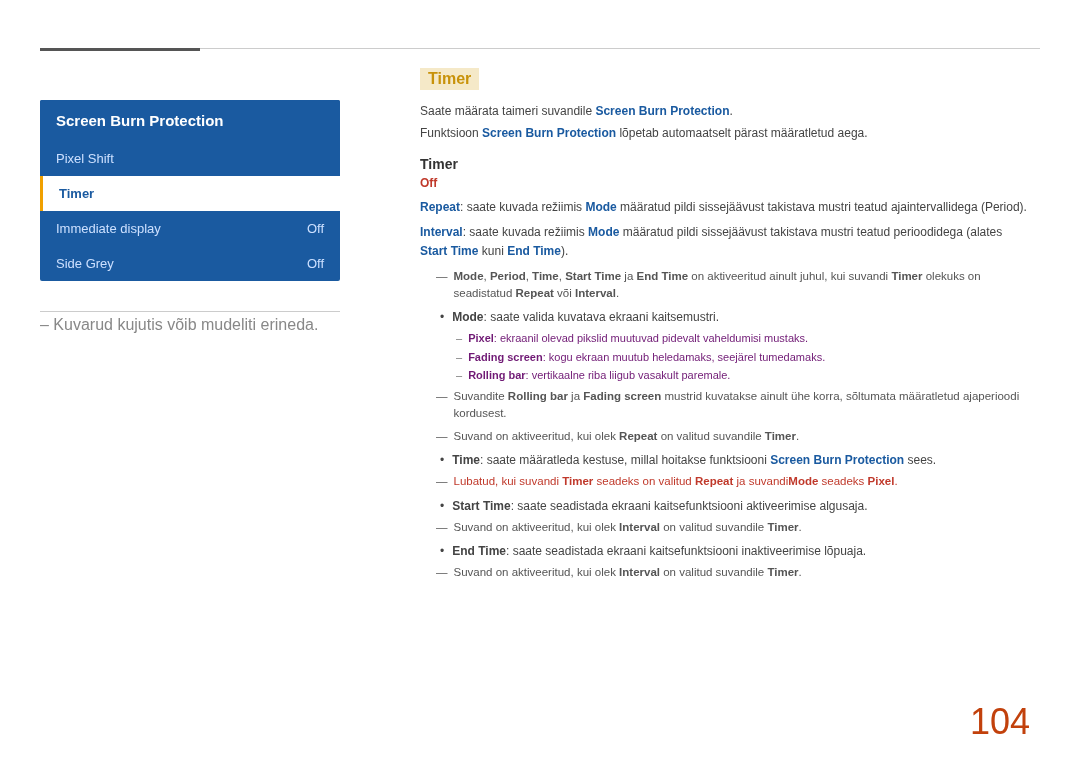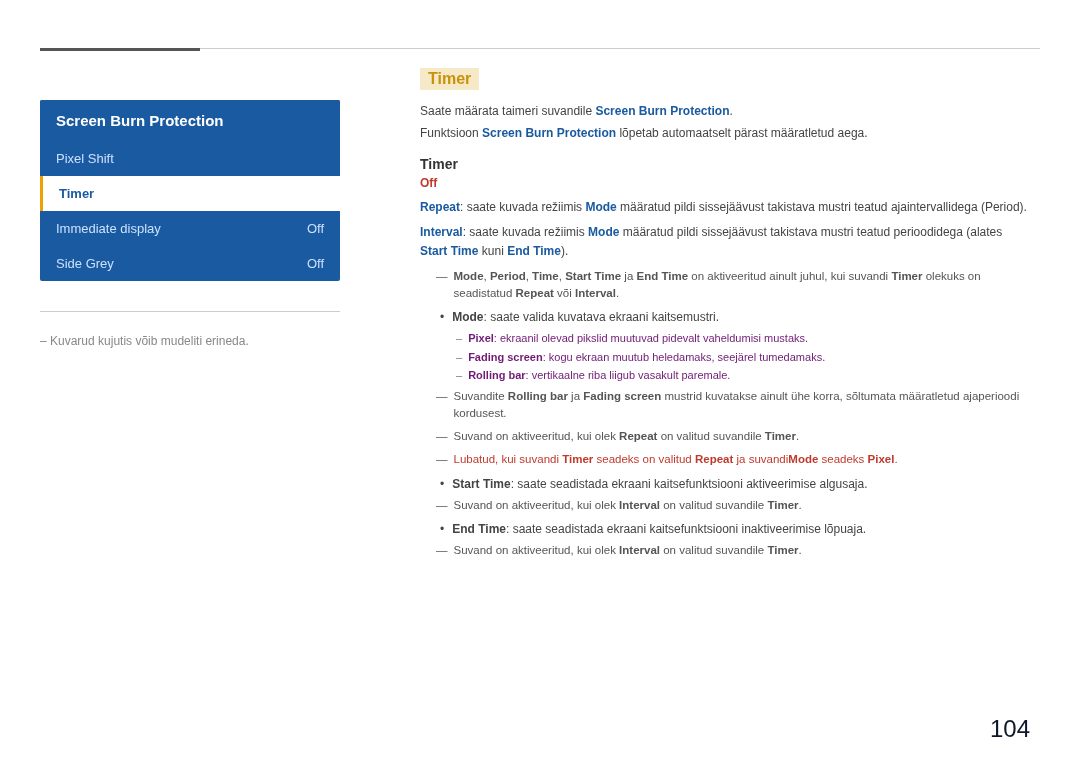--- a/index.html
+++ b/index.html
@@ -75,24 +75,24 @@
       color: #cce0ff;
       font-size: 13px;
     }
 
     .menu-item.active .value {
       color: #1a5aa0;
     }
 
     .footnote {
       margin-top: 30px;
-      font-size: 12px;
+      font-size: 16px;
       color: #888;
       border-top: 1px solid #ccc;
-      padding-top: 22px;
+      padding-top: 4px;
     }
 
     
     .right-content {
       position: absolute;
       top: 68px;
       left: 420px;
       right: 50px;
       bottom: 60px;
       overflow: hidden;
@@ -185,22 +185,22 @@
     .sub-bullet::before {
       content: '–';
       flex-shrink: 0;
       color: #777;
     }
 
     .page-number {
       position: absolute;
       bottom: 20px;
       right: 50px;
-      font-size: 24px;
-      color: #0f172a;
+      font-size: 36px;
+      color: #c2410c;
       font-weight: 300;
     }
 
     .highlight-blue { color: #1a5aa0; font-weight: bold; }
     .red-note { color: #c0392b; font-size: 11.5px; }
   </style>
 </head>
 <body>
 
 <div class="top-border"></div>
@@ -269,20 +269,23 @@
   </div>
 
   <div class="note-line">
     <span>Suvandite <strong>Rolling bar</strong> ja <strong>Fading screen</strong> mustrid kuvatakse ainult ühe korra, sõltumata määratletud ajaperioodi kordusest.</span>
   </div>
 
   <div class="note-line">
     <span>Suvand on aktiveeritud, kui olek <strong>Repeat</strong> on valitud suvandile <strong>Timer</strong>.</span>
   </div>
 
+  <div class="bullet-item">
+    <span><strong>Time</strong>: saate määratleda kestuse, millal hoitakse funktsiooni <strong class="highlight-blue">Screen Burn Protection</strong> sees.</span>
+  </div>
   <div class="note-line">
     <span class="red-note">Lubatud, kui suvandi <strong>Timer</strong> seadeks on valitud <strong>Repeat</strong> ja suvandi<strong>Mode</strong> seadeks <strong>Pixel</strong>.</span>
   </div>
 
   <div class="bullet-item">
     <span><strong>Start Time</strong>: saate seadistada ekraani kaitsefunktsiooni aktiveerimise algusaja.</span>
   </div>
   <div class="note-line">
     <span>Suvand on aktiveeritud, kui olek <strong>Interval</strong> on valitud suvandile <strong>Timer</strong>.</span>
   </div>

